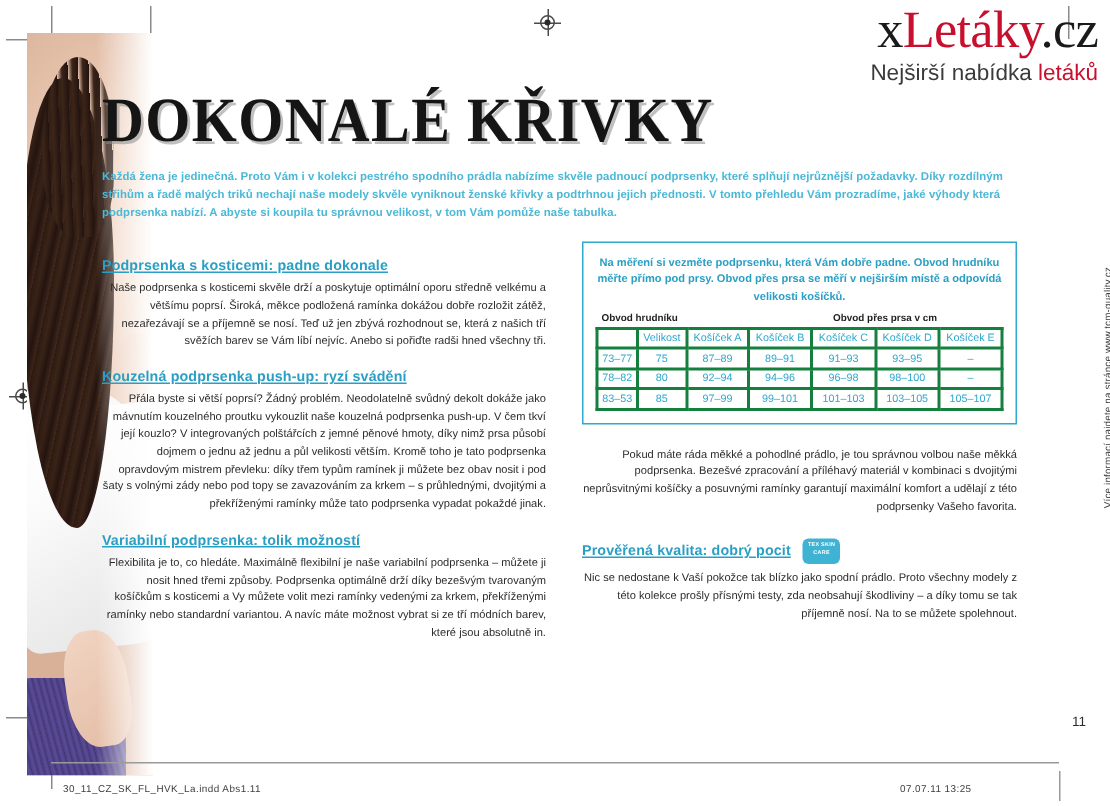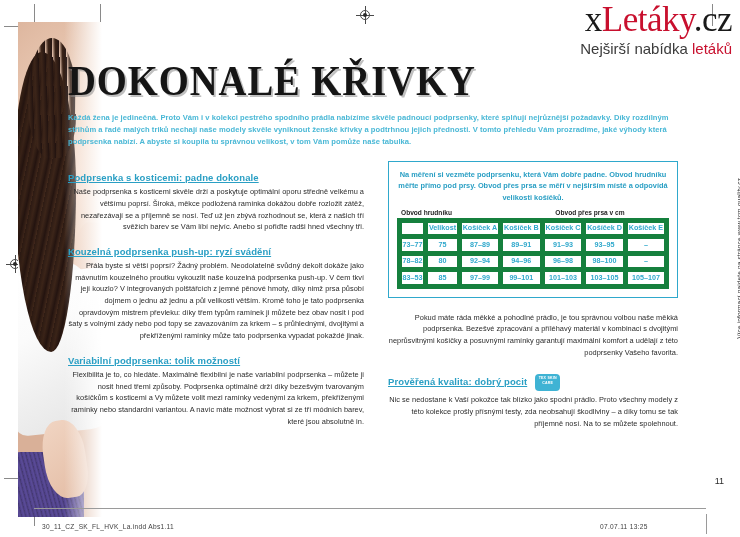--- a/index.html
+++ b/index.html
@@ -73,22 +73,22 @@
   .sec p{margin:0;color:#2b2b2b;font-size:7.4px;line-height:1.58;letter-spacing:.02px;text-align:right;}
 
   
   #measbox{border:1.6px solid #2fa8cc;padding:7px 8px 8px 8px;background:#fff;width:272px;}
   #measnote{color:#2a9fc4;font-size:7.4px;line-height:1.5;text-align:center;font-weight:bold;margin-bottom:6px;}
   #measlabels{display:flex;font-size:6.6px;color:#1f1f1f;font-weight:bold;margin-bottom:2px;}
   #measlabels .l1{width:74px;padding-left:4px;}
   #measlabels .l2{flex:1;text-align:center;padding-left:36px;}
 
   table.sz{border-collapse:collapse;width:100%;}
-  table.sz td,table.sz th{border:5px solid #15803d;font-size:7.2px;text-align:center;
-     color:#2fa8cc;font-weight:bold;padding:1.6px 0;line-height:1.15;}
+  table.sz td,table.sz th{border:2px solid #15803d;font-size:7.2px;text-align:center;
+     color:#2fa8cc;font-weight:normal;padding:1.6px 0;line-height:1.15;}
   table.sz th{color:#2fa8cc;}
   table.sz tbody td:first-child{}
 
   
   .badge{display:inline-block;vertical-align:middle;margin-left:8px;width:25px;height:17px;border-radius:4px;
      background:#3fb3d4;color:#fff;font-size:3.6px;font-weight:bold;text-align:center;
      line-height:1.25;padding-top:2px;box-sizing:border-box;letter-spacing:.2px;}
 
   
   #vside{position:absolute;right:4px;top:178px;transform:rotate(-90deg);transform-origin:right top;

